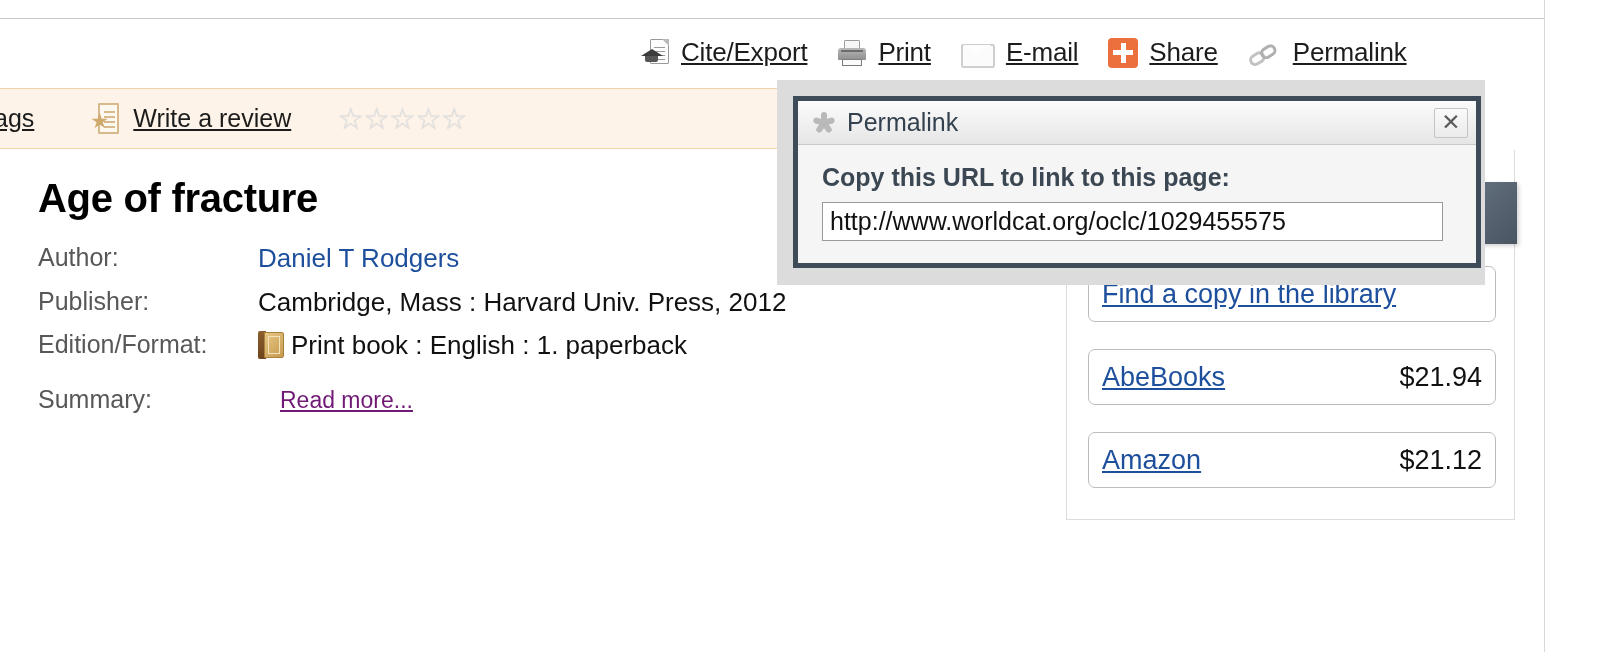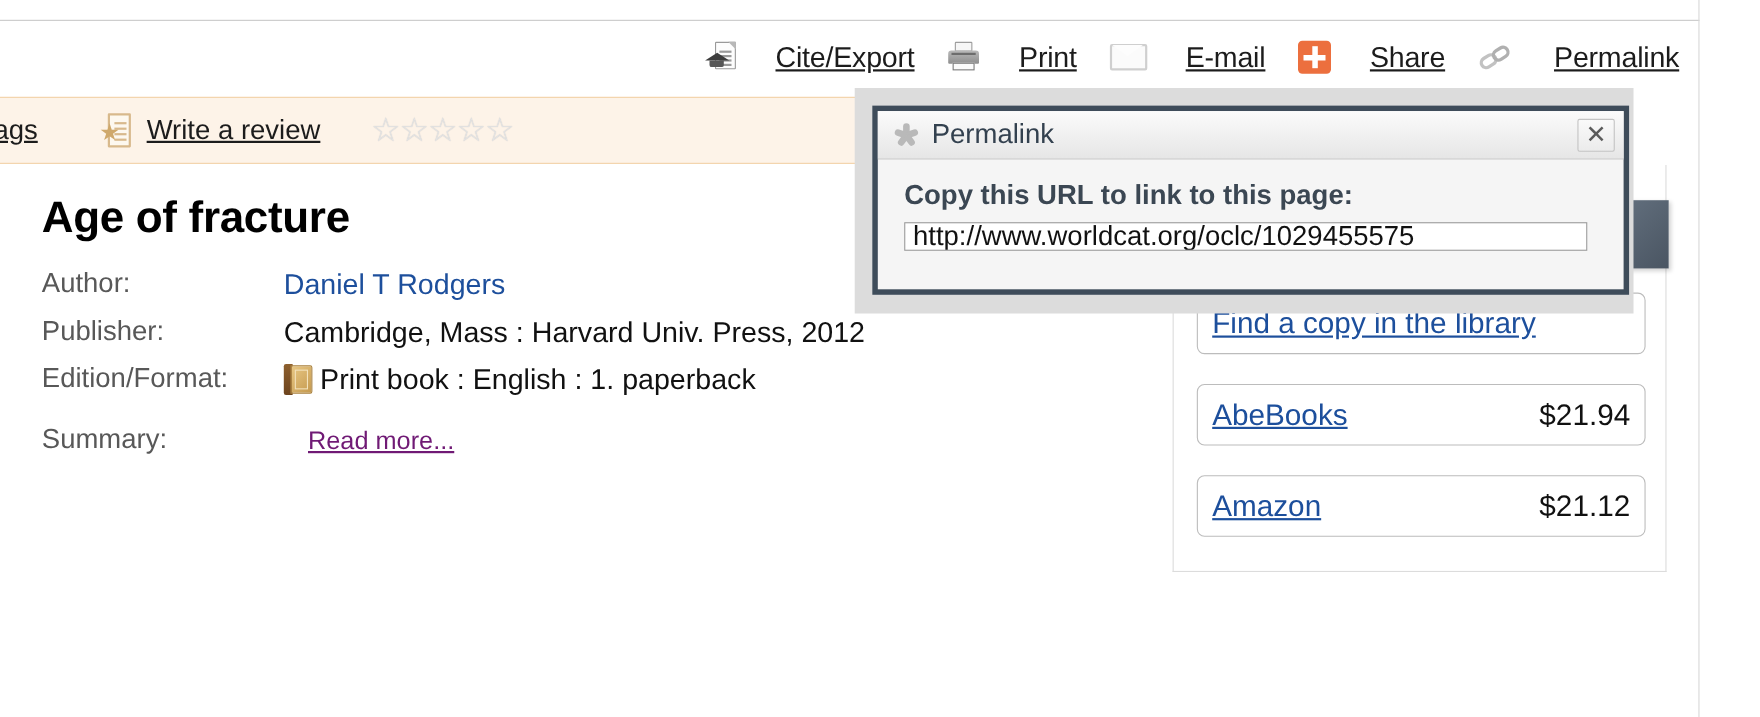--- a/index.html
+++ b/index.html
@@ -29,25 +29,24 @@
     background: #d7d7d7;
   }
 
   
   .action-toolbar {
     position: absolute; left: 640px; top: 26px;
     display: flex; align-items: center;
     height: 52px;
   }
   .action-item {
-    display: flex; align-items: center;
+    display: flex; align-items: flex-end;
     margin-right: 30px;
     cursor: pointer;
     text-decoration: none;
-    gap: 24px;
   }
   .action-item:last-child { margin-right: 0; }
   .action-label {
     font-size: 26px;
     color: #1c1c1c;
     text-decoration: underline;
     letter-spacing: -0.2px;
     white-space: nowrap;
   }
   .action-icon {
@@ -331,21 +330,21 @@
     display: flex; align-items: center; justify-content: center;
     font-size: 23px; color: #5b5b5b; line-height: 1;
     cursor: pointer;
   }
   .popup-body { padding: 18px 20px 16px 24px; }
   .popup-prompt {
     font-size: 25px; font-weight: bold; color: #3b4753;
     margin-bottom: 10px;
   }
   .popup-url-input {
-    width: 621px; height: 26px;
+    width: 621px; height: 39px;
     border: 1px solid #9a9a9a;
     background: #ffffff;
     font-family: "Liberation Sans", sans-serif;
     font-size: 25px; color: #111;
     padding: 0 7px;
     outline: none;
   }
 </style>
 </head>
 <body>

